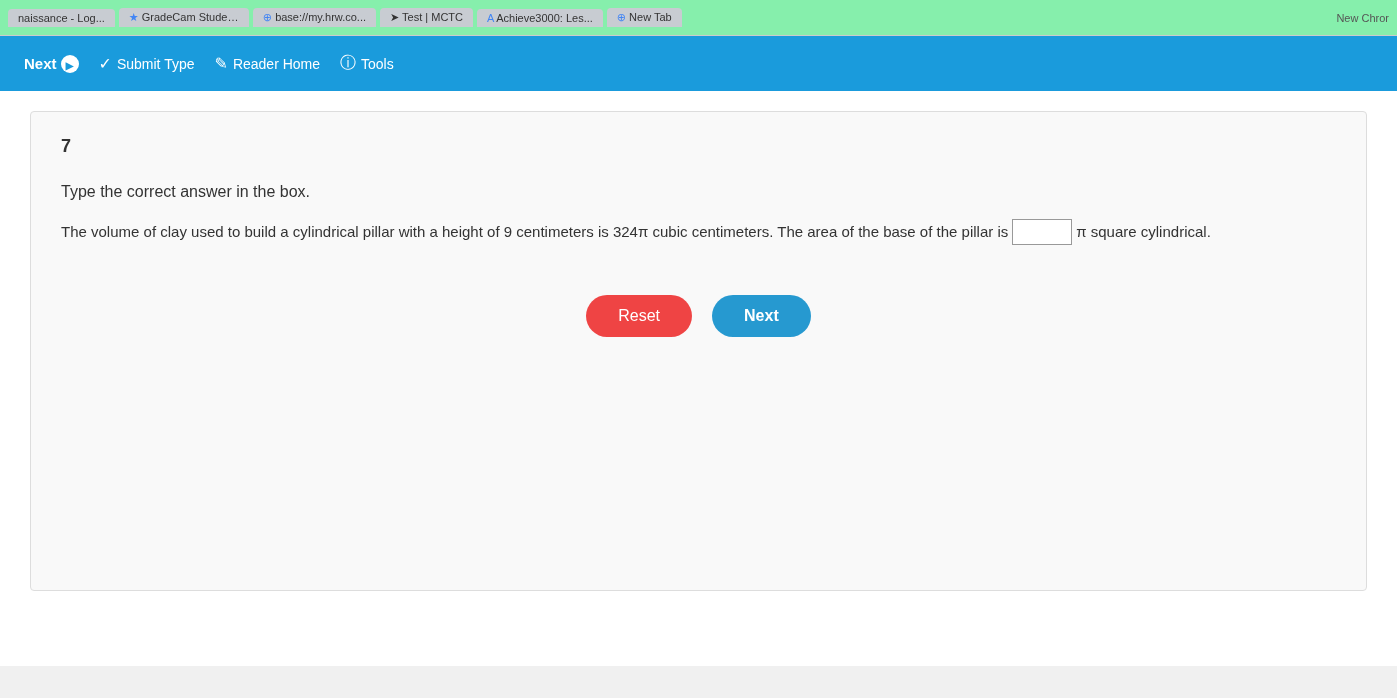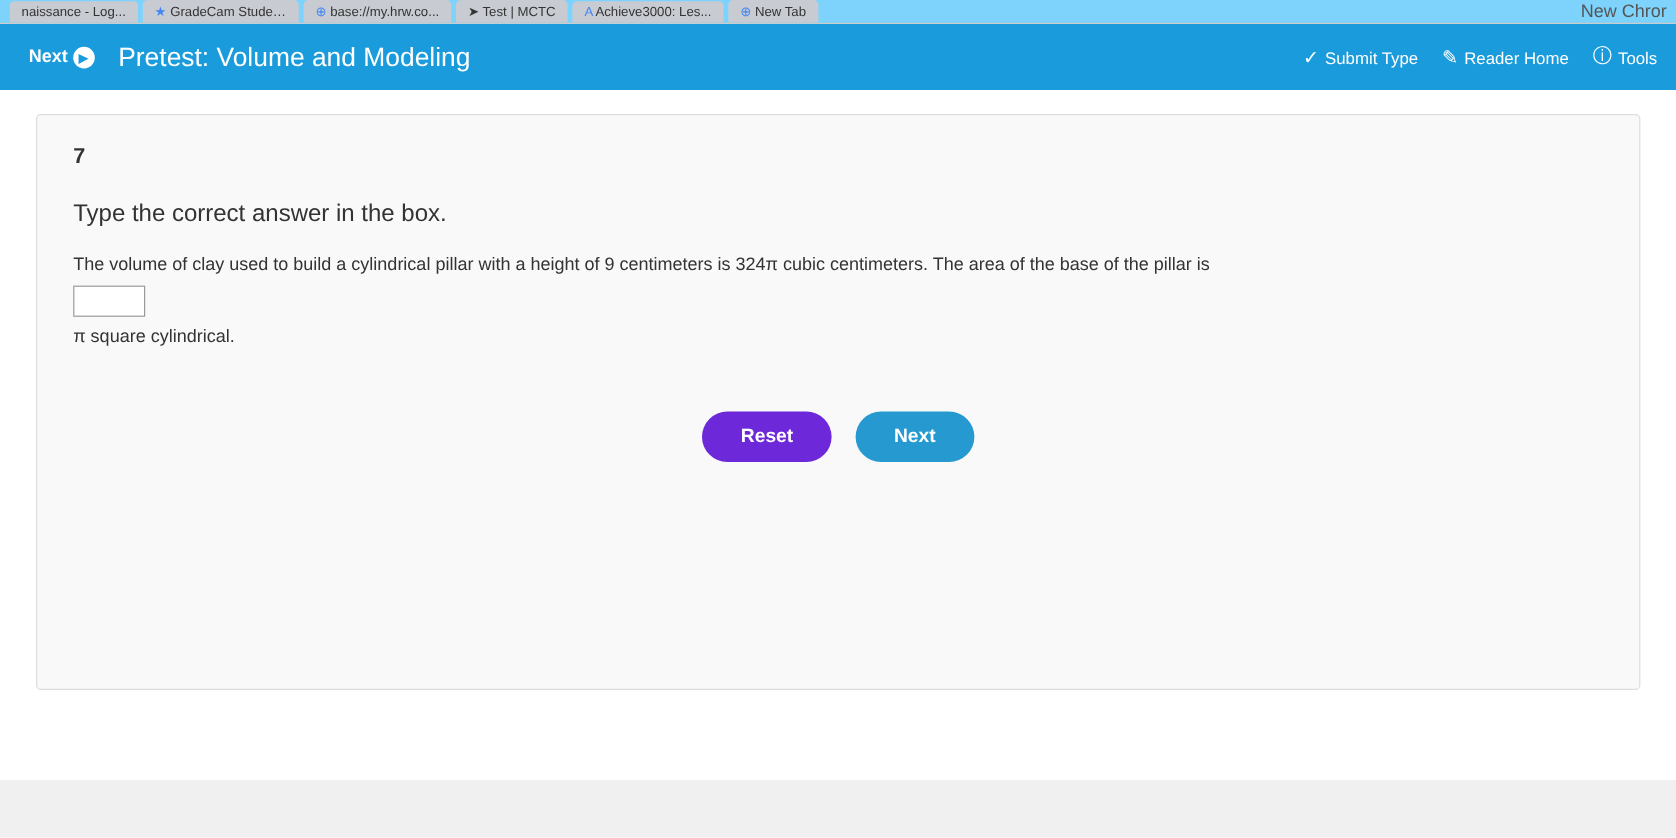--- a/index.html
+++ b/index.html
@@ -1,21 +1,21 @@
 <!DOCTYPE html>
 <html><head>
   <meta charset="utf-8">
   <style>
     * { margin: 0; padding: 0; box-sizing: border-box; }
     body { font-family: Arial, sans-serif; background: #f0f0f0; width: 1397px; min-height: 698px; overflow-x: hidden; }
 
     
     .browser-bar {
-      height: 20px;
-      background: #7dd3fc;
+      height: 36px;
+      background: #86efac;
       display: flex;
       align-items: center;
       padding: 0 8px;
       gap: 6px;
       font-size: 11px;
       color: #333;
       border-bottom: 1px solid #ccc;
     }
     .browser-bar .tab-strip {
       display: flex;
@@ -32,21 +32,21 @@
       white-space: nowrap;
       overflow: hidden;
       text-overflow: ellipsis;
       max-width: 130px;
       color: #333;
     }
     .browser-actions {
       display: flex;
       align-items: center;
       gap: 8px;
-      font-size: 15px;
+      font-size: 11px;
       color: #555;
     }
 
     
     .app-header {
       height: 55px;
       background: #1a9bdc;
       display: flex;
       align-items: center;
       padding: 0 16px;
@@ -105,36 +105,35 @@
     }
 
     .question-number {
       font-size: 18px;
       font-weight: bold;
       color: #333;
       margin-bottom: 20px;
     }
 
     .instruction-text {
-      font-size: 20px;
+      font-size: 16px;
       color: #333;
       margin-bottom: 18px;
       margin-top: 26px;
     }
 
     .question-text {
       font-size: 15px;
       color: #333;
       margin-bottom: 12px;
       line-height: 1.7;
       display: flex;
       align-items: baseline;
       flex-wrap: wrap;
       gap: 4px;
-      flex-direction: column;
     }
 
     .answer-input {
       width: 60px;
       height: 26px;
       border: 1px solid #999;
       background: #fff;
       font-size: 14px;
       padding: 2px 4px;
       outline: none;
@@ -142,27 +141,27 @@
 
     .button-row {
       display: flex;
       justify-content: center;
       align-items: center;
       gap: 20px;
       margin-top: 50px;
     }
 
     .btn-reset {
-      background: #6d28d9;
+      background: #ef4444;
       color: #fff;
       border: none;
       border-radius: 25px;
       padding: 12px 32px;
       font-size: 16px;
-      font-weight: bold;
+      font-weight: normal;
       cursor: pointer;
     }
 
     .btn-next {
       background: #2699d0;
       color: #fff;
       border: none;
       border-radius: 25px;
       padding: 12px 32px;
       font-size: 16px;
@@ -197,21 +196,20 @@
   </div>
 </div>
 
 <div class="app-header">
   <button class="header-next-btn">
     <span>Next</span>
     <span class="header-next-btn__arrow" style="display:inline-block;width:18px;height:18px;background:#fff;border-radius:50%;text-align:center;line-height:18px;">
       <span style="color:#1a9bdc;font-size:10px;">▶</span>
     </span>
   </button>
-  <div class="header-title">Pretest: Volume and Modeling</div>
   <div class="header-actions">
     <div class="header-action-item">
       <span class="action-icon">✓</span>
       <span>Submit Type</span>
     </div>
     <div class="header-action-item">
       <span class="action-icon">✎</span>
       <span>Reader Home</span>
     </div>
     <div class="header-action-item">

